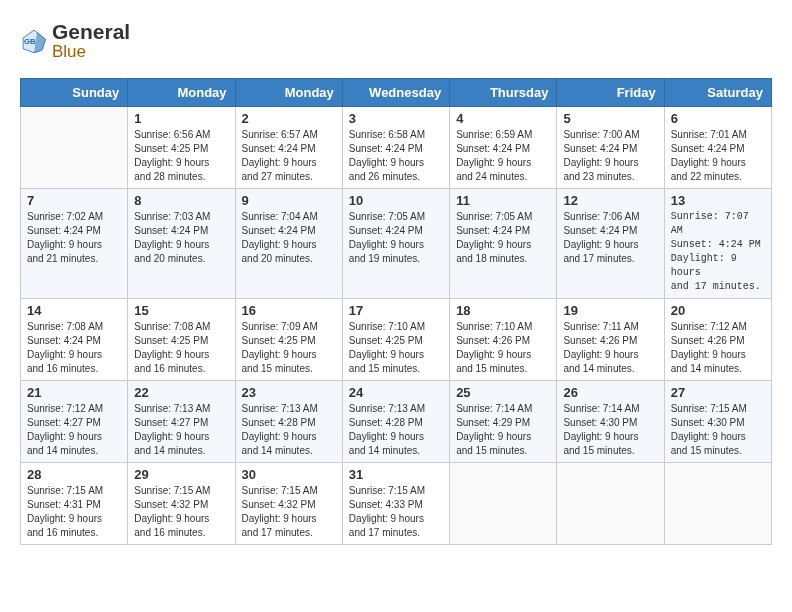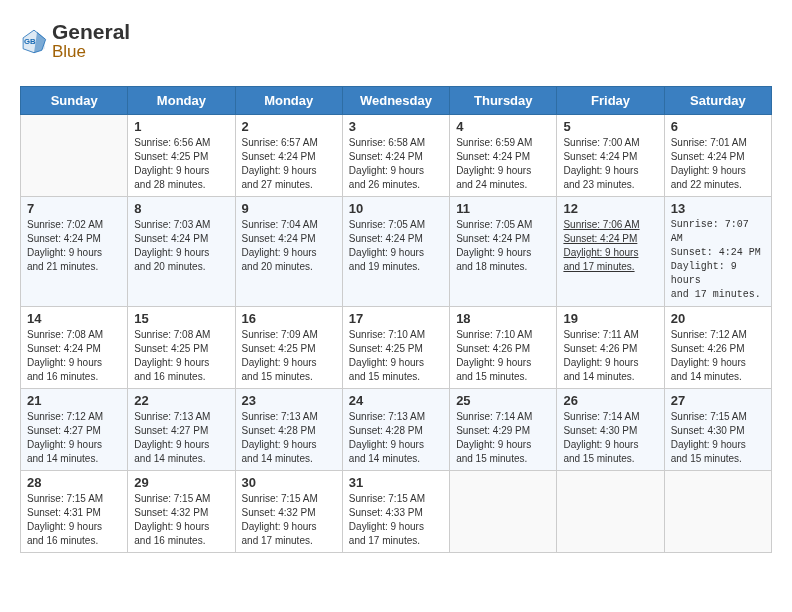--- a/index.html
+++ b/index.html
@@ -6,21 +6,21 @@
     body {
       font-family: Arial, sans-serif;
       background: #fff;
       width: 792px;
       min-height: 612px;
       padding: 20px;
     }
     .header {
       display: flex;
       align-items: flex-start;
-      margin-bottom: 24px;
+      margin-bottom: 16px;
     }
     .logo {
       display: flex;
       align-items: center;
       gap: 4px;
     }
     .logo-icon {
       width: 28px;
       height: 28px;
     }
@@ -37,21 +37,21 @@
       color: #555;
     }
     .calendar {
       width: 100%;
       border-collapse: collapse;
       border: 1px solid #ccc;
     }
     .calendar th {
       background-color: #3a7fc1;
       color: #fff;
-      text-align: center;
+      text-align: right;
       padding: 6px 8px;
       font-size: 13px;
       border: 1px solid #2e6da4;
     }
     .calendar td {
       vertical-align: top;
       border: 1px solid #ccc;
       padding: 4px 6px;
       width: 107px;
       min-height: 80px;
@@ -187,21 +187,21 @@
         </td>
         <td>
           <div class="day-num">11</div>
           <div class="day-info" style="white-space: pre-line;">Sunrise: 7:05 AM
 Sunset: 4:24 PM
 Daylight: 9 hours
 and 18 minutes.</div>
         </td>
         <td>
           <div class="day-num">12</div>
-          <div class="day-info" style="white-space: pre-line; text-decoration: underline;">Sunrise: 7:06 AM
+          <div class="day-info" style="white-space: pre-line;">Sunrise: 7:06 AM
 Sunset: 4:24 PM
 Daylight: 9 hours
 and 17 minutes.</div>
         </td>
         <td>
           <div class="day-num">13</div>
           <div class="day-info" style="white-space: pre-line; font-family: Liberation Mono, monospace;">Sunrise: 7:07 AM
 Sunset: 4:24 PM
 Daylight: 9 hours
 and 17 minutes.</div>

